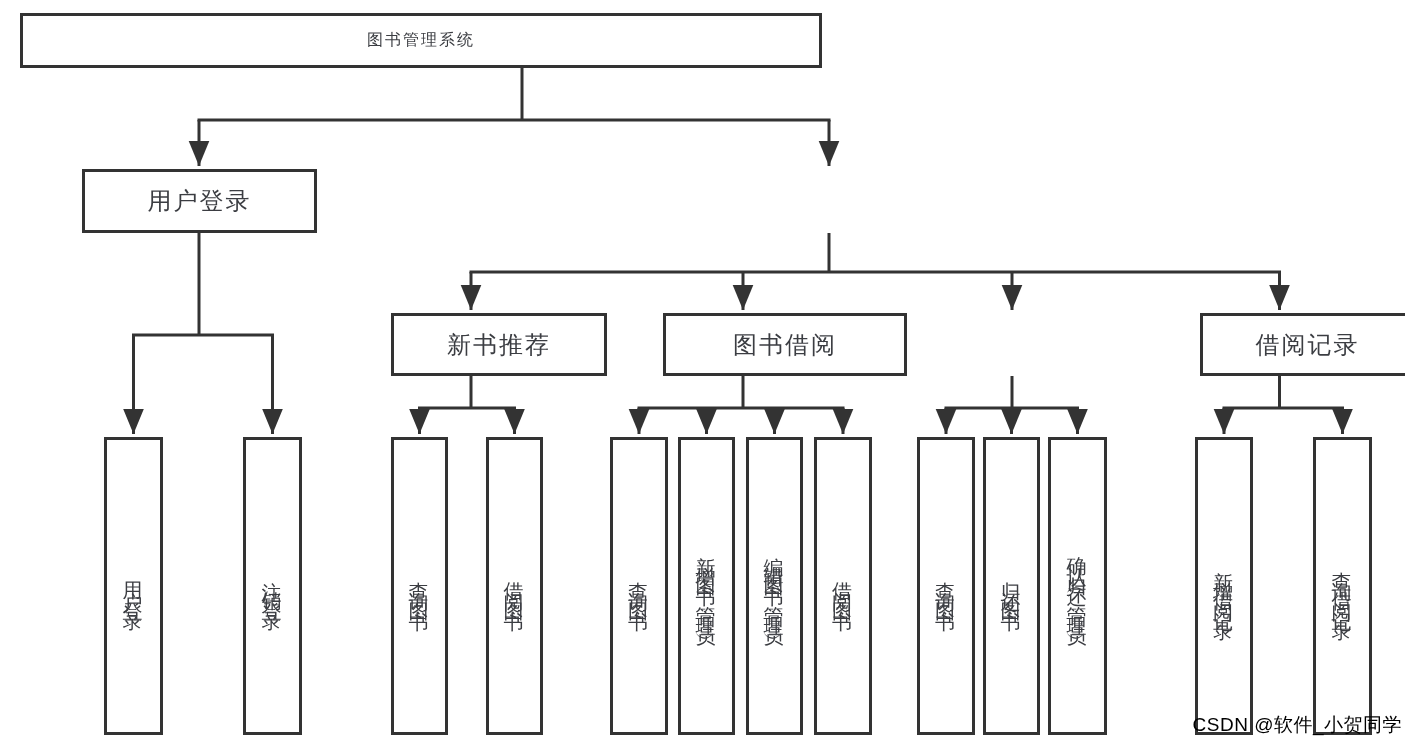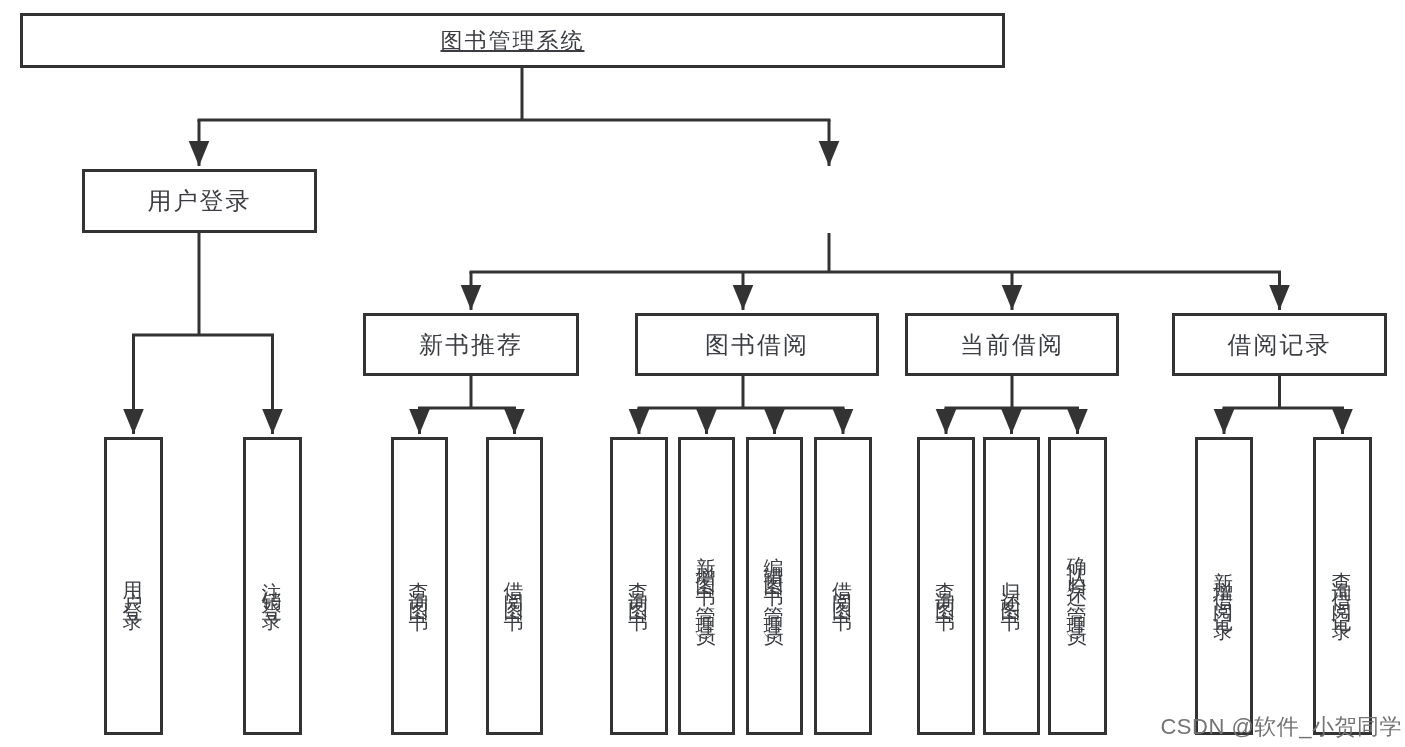--- a/index.html
+++ b/index.html
@@ -32,46 +32,46 @@
     background: #ffffff;
     border: 3px solid #333333;
     color: #3b3d42;
     display: flex;
     align-items: center;
     justify-content: center;
     text-align: center;
     white-space: nowrap;
   }
   .root {
-    left: 20px; top: 13px; width: 985px; height: 55px;
-    font-size: 22px; letter-spacing: 2px; text-decoration: underline;
+    left: 20px; top: 13px; width: 802px; height: 55px;
+    font-size: 16px; letter-spacing: 2px;
   }
   .lvl2 {
     top: 169px; height: 64px;
     font-size: 24px; letter-spacing: 2px;
   }
   .lvl3 {
     top: 313px; height: 63px;
-    font-size: 24px; letter-spacing: 2px;
+    font-size: 24px; letter-spacing: 2px; margin-left: 28px;
   }
   .vnode {
     top: 437px; height: 298px;
     writing-mode: vertical-rl;
     text-orientation: mixed;
     font-size: 20px;
     letter-spacing: 10px;
     white-space: nowrap;
   }
   .watermark {
     position: absolute;
     right: 3px;
     top: 712px;
-    font-size: 22px;
+    font-size: 19px;
     letter-spacing: 0.5px;
-    color: #737373;
+    color: #000000;
     white-space: nowrap;
   }
 </style>
 </head>
 <body>
 
 <div id="canvas">
 
   <svg id="wires" width="1405" height="747" viewBox="0 0 1405 747" xmlns="http://www.w3.org/2000/svg">
     <defs>
@@ -134,21 +134,20 @@
       <line x1="1342.5" y1="408" x2="1342.5" y2="434" marker-end="url(#arw)"></line>
     </g>
   </svg>
 
   <div class="node root">图书管理系统</div>
 
   <div class="node lvl2" style="left:82px;width:235px">用户登录</div>
 
   <div class="node lvl3" style="left:363px;width:216px">新书推荐</div>
   <div class="node lvl3" style="left:635px;width:244px">图书借阅</div>
-  <div class="node lvl3" style="left:905px;width:214px">当前借阅</div>
   <div class="node lvl3" style="left:1172px;width:215px">借阅记录</div>
 
   <div class="node vnode" style="left:104px;width:59px">用户登录</div>
   <div class="node vnode" style="left:243px;width:59px">注销登录</div>
 
   <div class="node vnode" style="left:391px;width:57px">查询图书</div>
   <div class="node vnode" style="left:486px;width:57px">借阅图书</div>
 
   <div class="node vnode" style="left:610px;width:58px">查询图书</div>
   <div class="node vnode" style="left:678px;width:57px">新增图书（管理员）</div>

